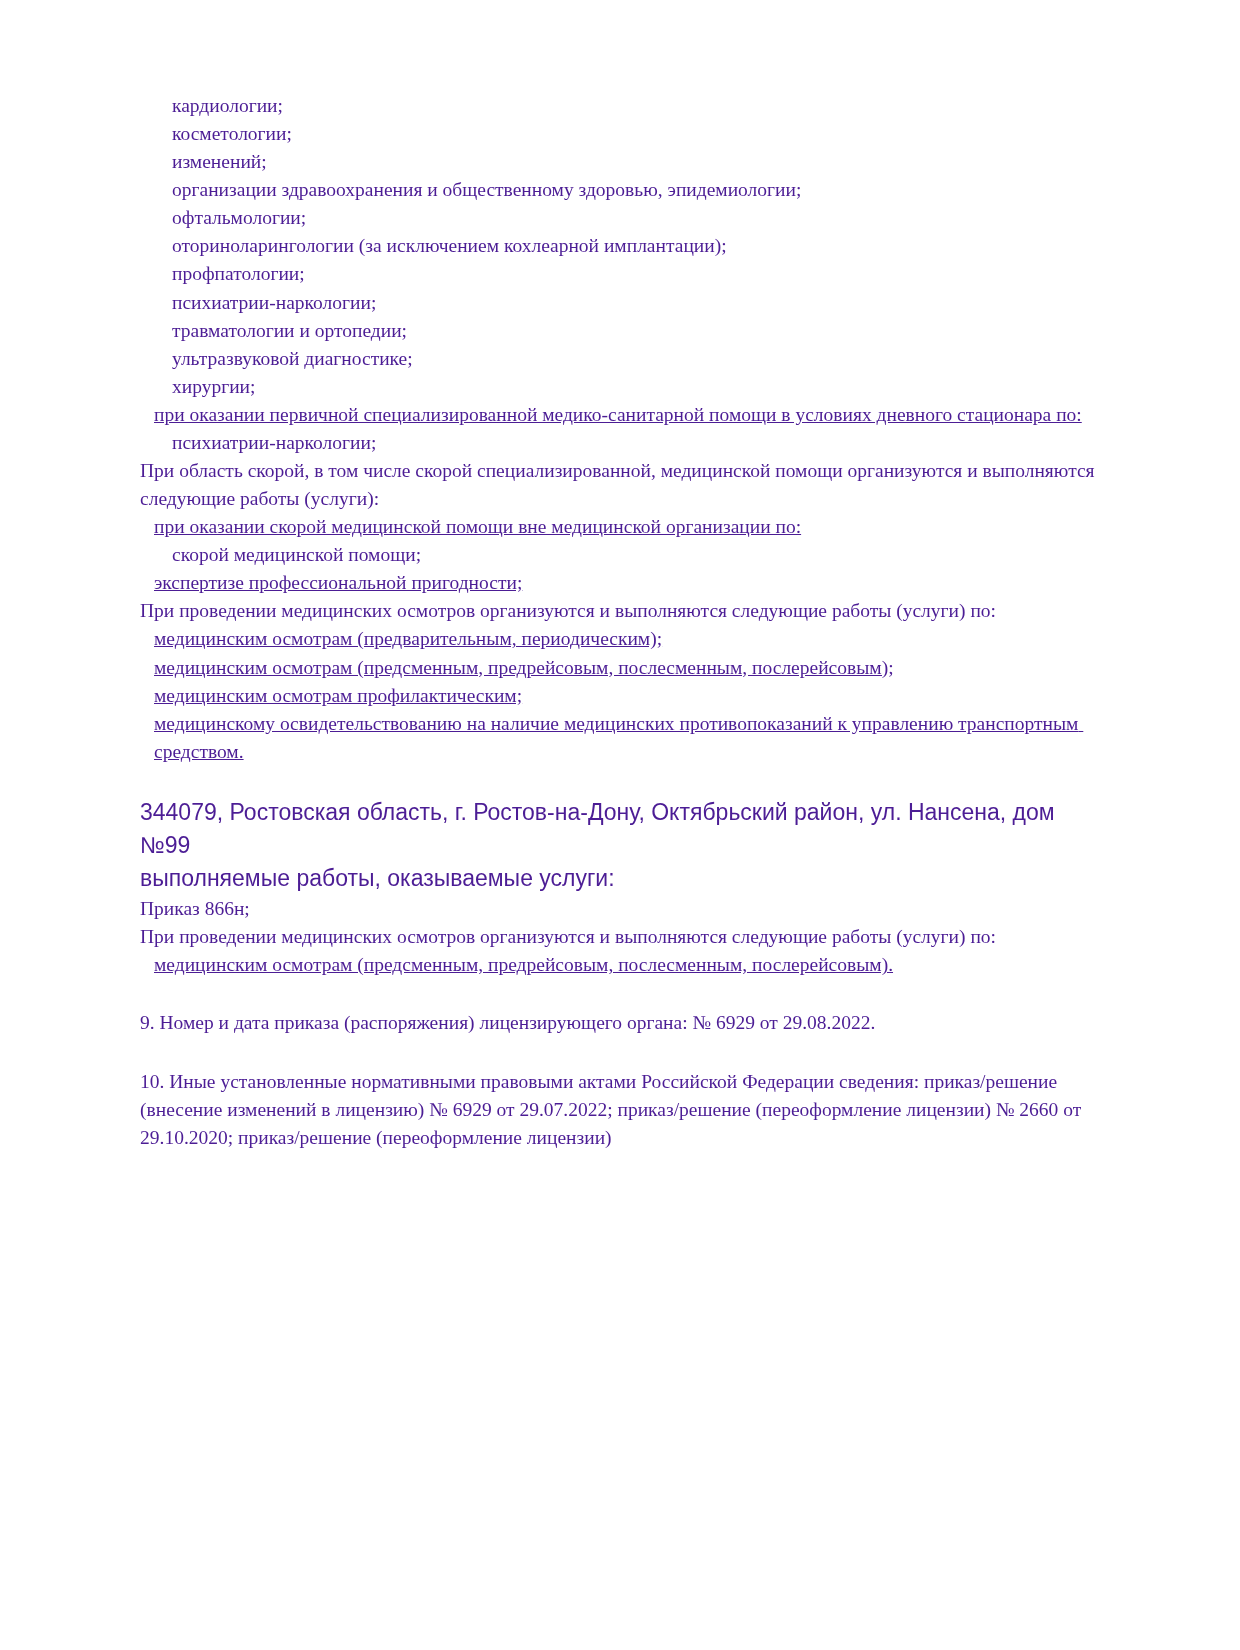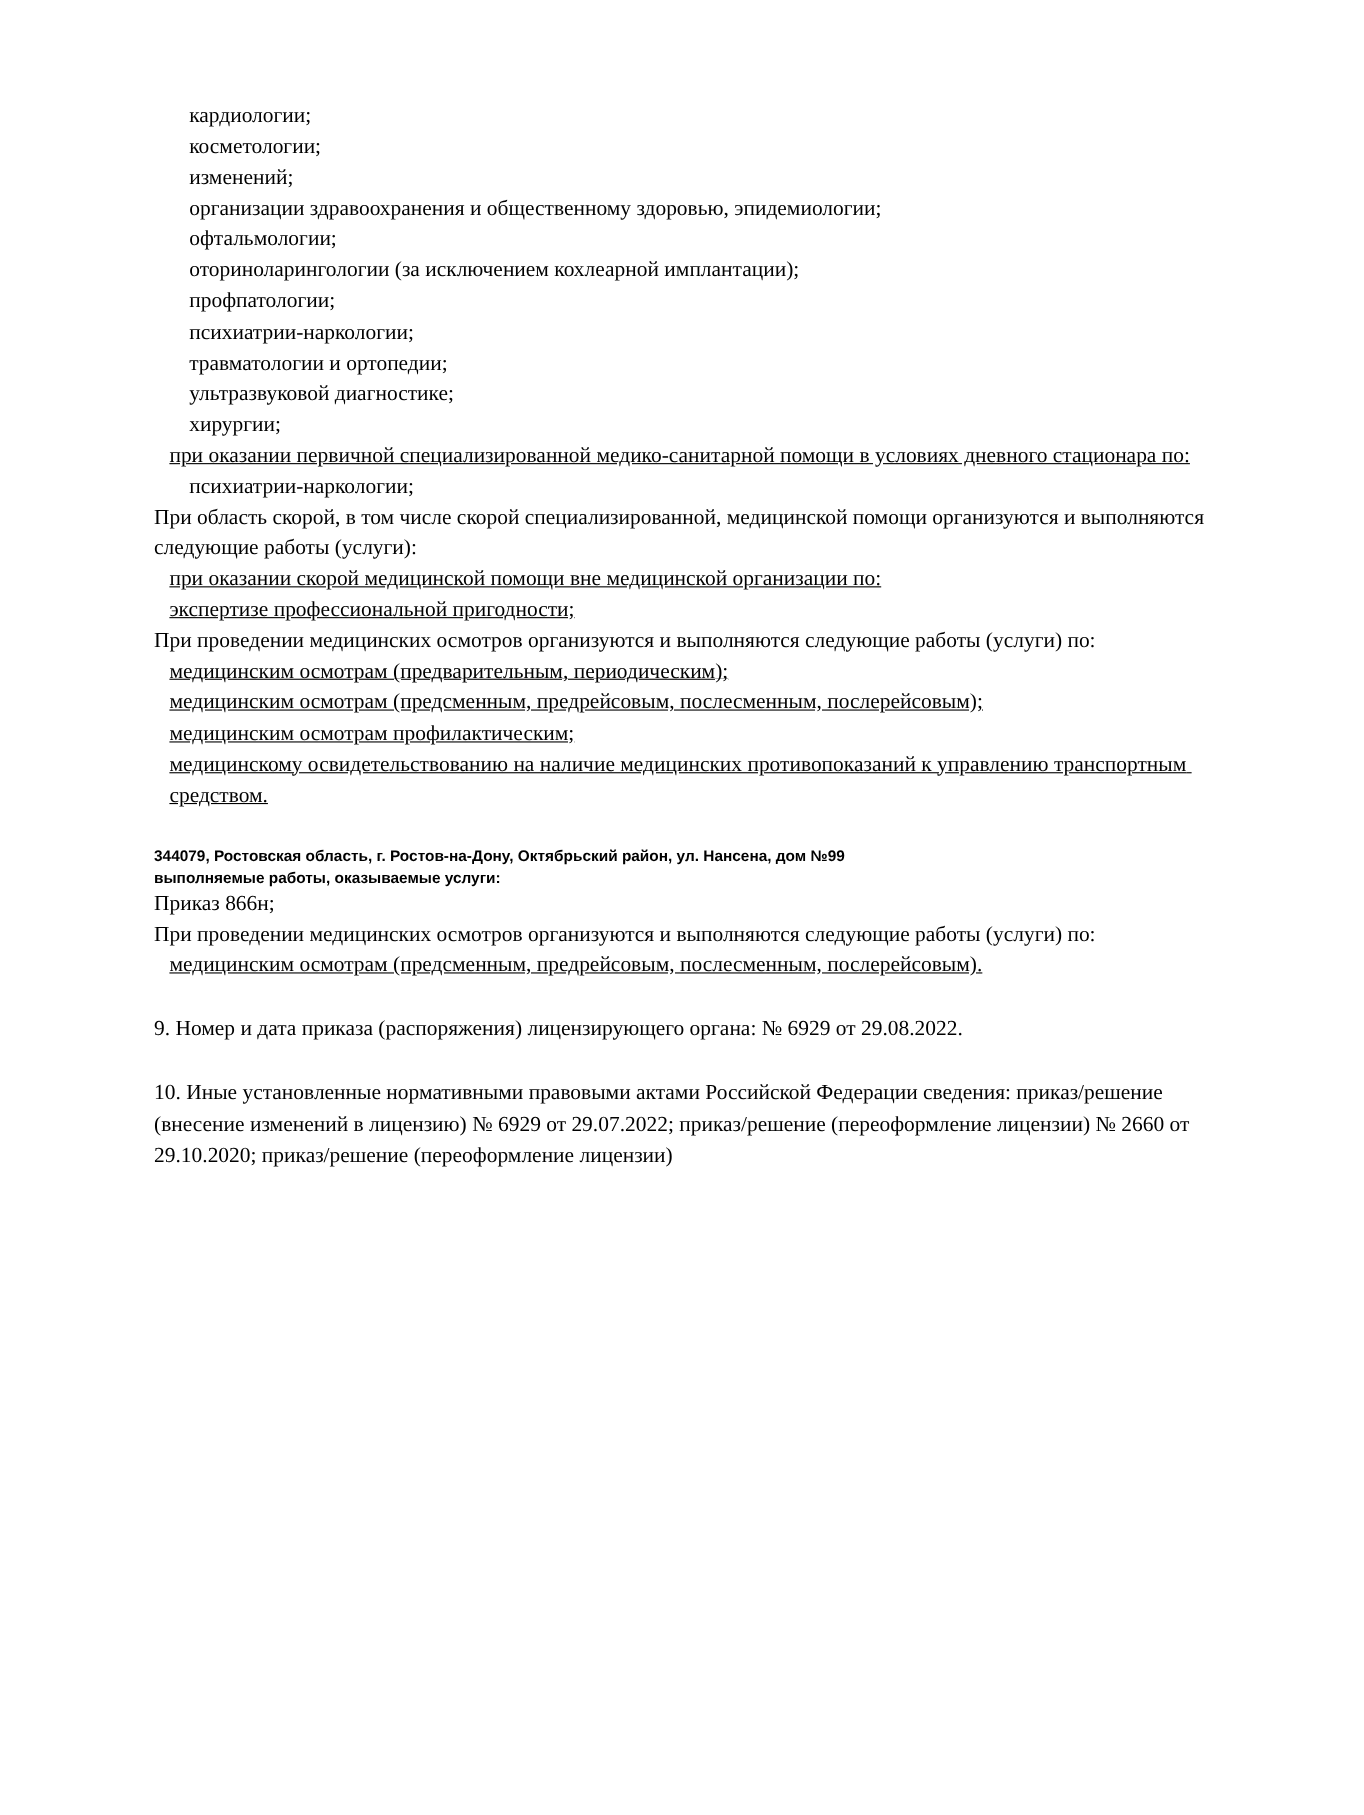--- a/index.html
+++ b/index.html
@@ -8,21 +8,21 @@
     background: #ffffff;
   }
   .page {
     position: relative;
     width: 1240px;
     height: 1650px;
     background: #ffffff;
     box-sizing: border-box;
     padding: 92px 140px 0 140px;
     font-family: "Liberation Serif", "DejaVu Serif", serif;
-    color: #000000;
+    color: #4c1d95;
     font-size: 19.5px;
     line-height: 1.44;
   }
   .doc-body {
     width: 960px;
   }
   p {
     margin: 0;
     padding: 0;
     text-align: left;
@@ -36,22 +36,21 @@
     padding-left: 32px;
   }
   .flush {
     padding-left: 0;
   }
   .gap-md {
     height: 30px;
   }
   .sans {
     font-family: "Liberation Sans", "DejaVu Sans", sans-serif;
-    font-size: 14px;
-    font-weight: bold;
+    font-size: 23px;
   }
 </style>
 </head>
 <body>
 
 <div class="page">
   <div class="doc-body">
 
     <p class="indent-2">кардиологии;</p>
     <p class="indent-2">косметологии;</p>
@@ -63,20 +62,21 @@
     <p class="indent-2">психиатрии-наркологии;</p>
     <p class="indent-2">травматологии и ортопедии;</p>
     <p class="indent-2">ультразвуковой диагностике;</p>
     <p class="indent-2">хирургии;</p>
 
     <p class="indent-1">при оказании первичной специализированной медико-санитарной помощи в условиях дневного стационара по:</p>
     <p class="indent-2">психиатрии-наркологии;</p>
 
     <p class="flush">При область скорой, в том числе скорой специализированной, медицинской помощи организуются и выполняются следующие работы (услуги):</p>
     <p class="indent-1">при оказании скорой медицинской помощи вне медицинской организации по:</p>
+    <p class="indent-2">скорой медицинской помощи;</p>
 
     <p class="indent-1">экспертизе профессиональной пригодности;</p>
 
     <p class="flush">При проведении медицинских осмотров организуются и выполняются следующие работы (услуги) по:</p>
     <p class="indent-1">медицинским осмотрам (предварительным, периодическим);</p>
     <p class="indent-1">медицинским осмотрам (предсменным, предрейсовым, послесменным, послерейсовым);</p>
     <p class="indent-1">медицинским осмотрам профилактическим;</p>
 
     <p class="indent-1">медицинскому освидетельствованию на наличие медицинских противопоказаний к управлению транспортным средством.</p>
 

